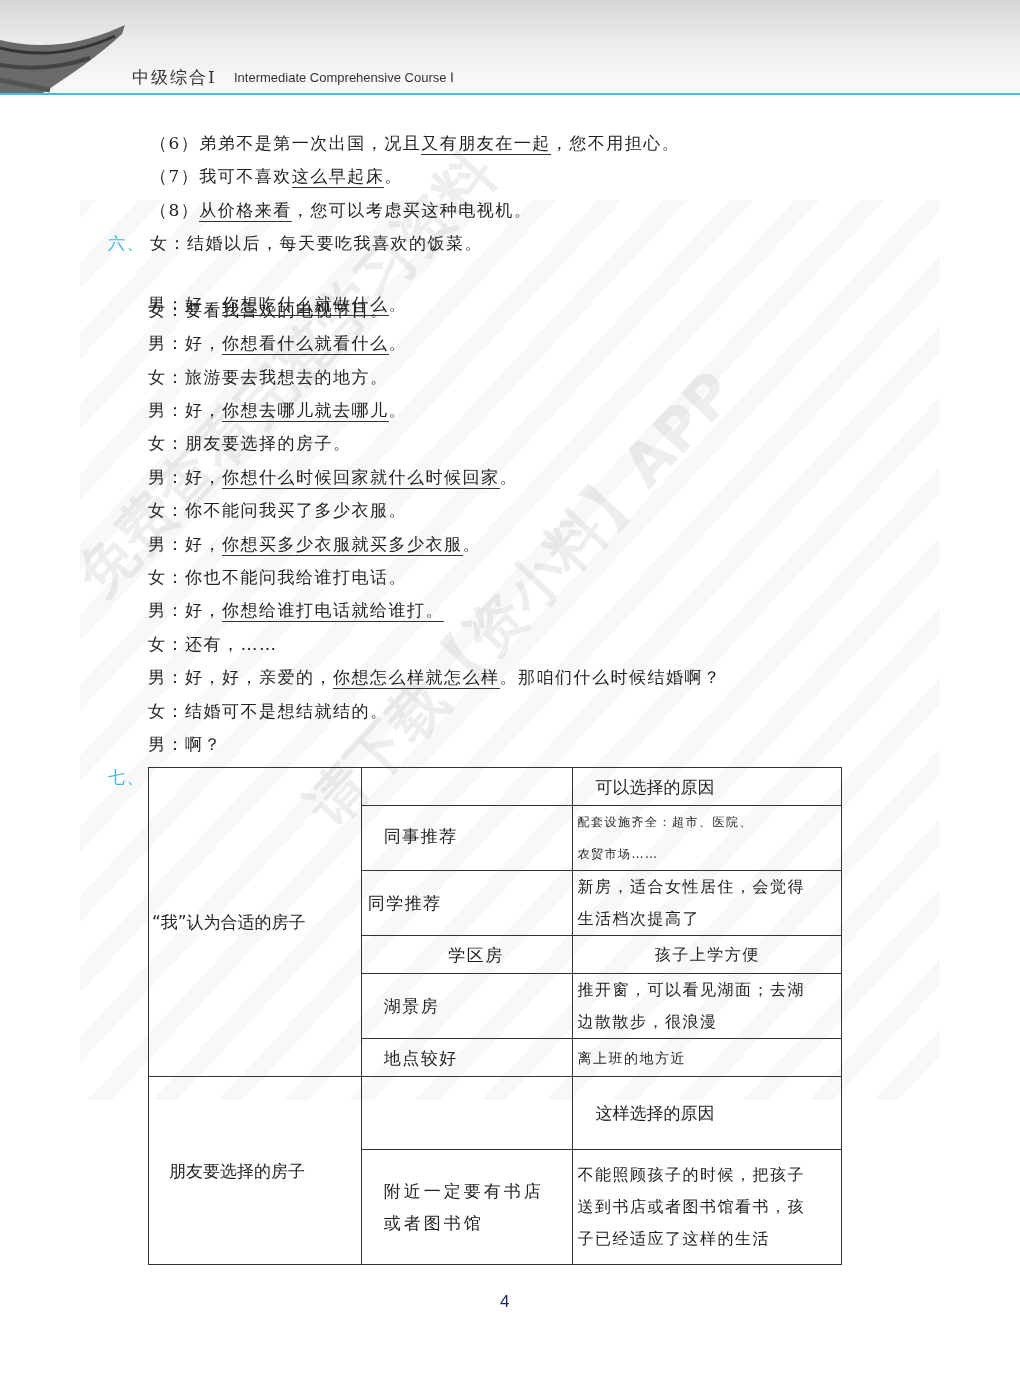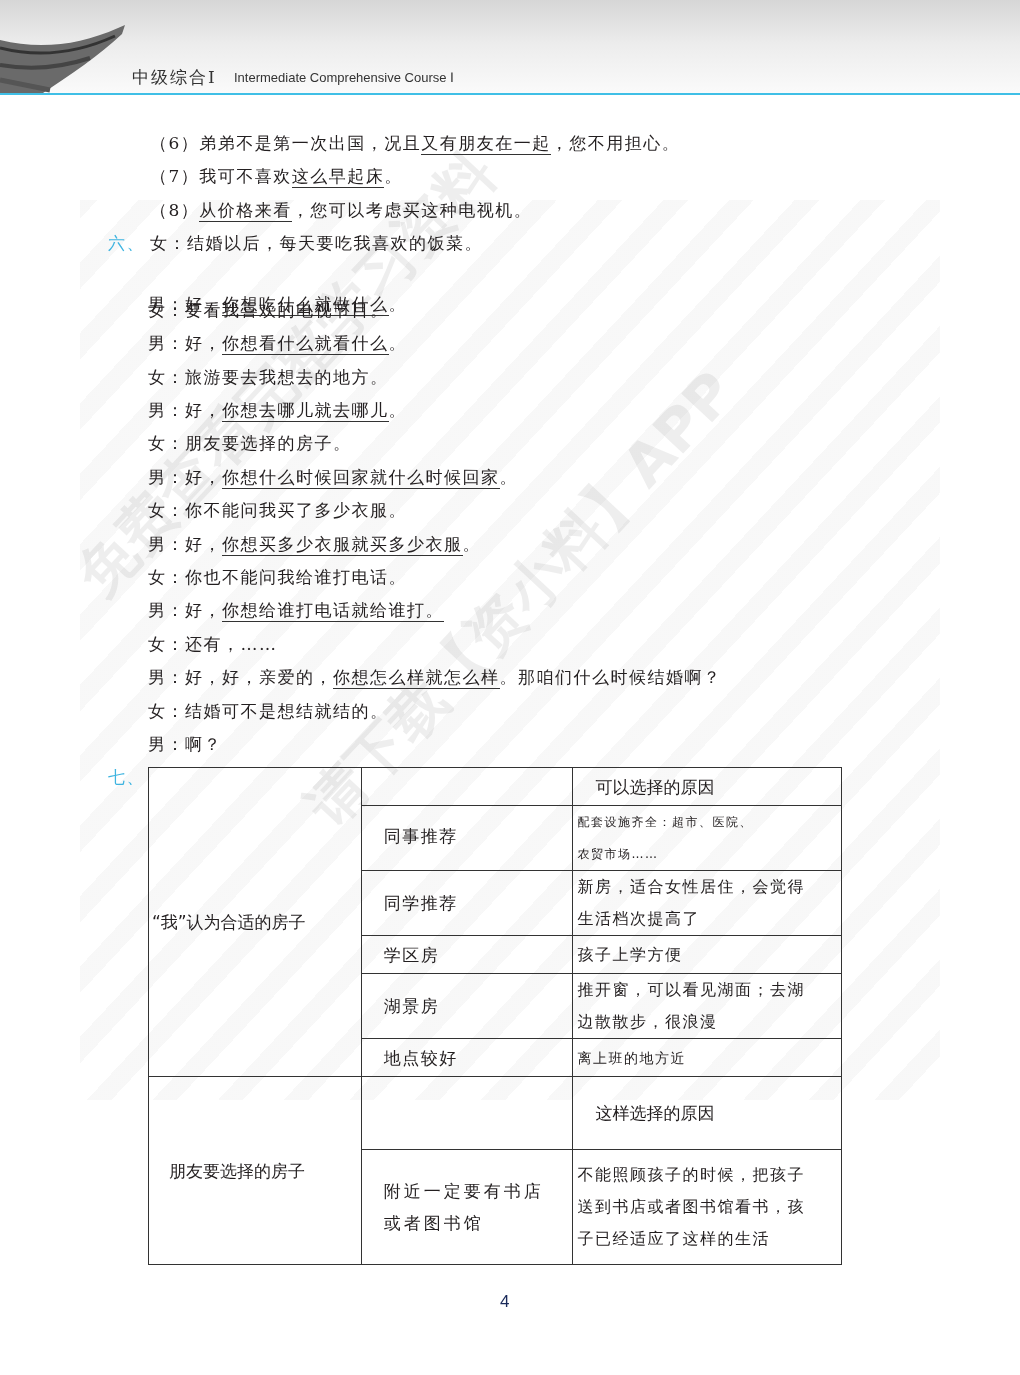--- a/index.html
+++ b/index.html
@@ -131,27 +131,27 @@
     <td class="sans" style="padding-left:22px;">可以选择的原因</td>
   </tr>
   <tr style="height:58px;">
     <td style="padding-left:22px;font-family:Liberation Mono, monospace;">同事推荐</td>
     <td style="font-size:12px;">
           <div>配套设施齐全：超市、医院、</div>
           <div>农贸市场……</div>
         </td>
   </tr>
   <tr style="height:58px;">
-    <td style="padding-left:22px;">同学推荐</td>
+    <td style="padding-left:6px;">同学推荐</td>
     <td style="font-size:16px;">
           <div>新房，适合女性居住，会觉得</div>
           <div>生活档次提高了</div>
         </td>
   </tr>
-  <tr style="height:38px;">
+  <tr style="height:38px;text-align:center;">
     <td style="padding-left:22px;">学区房</td>
     <td style="font-size:16px;">孩子上学方便</td>
   </tr>
   <tr style="height:58px;">
     <td style="padding-left:22px;">湖景房</td>
     <td style="font-size:16px;">
           <div>推开窗，可以看见湖面；去湖</div>
           <div>边散散步，很浪漫</div>
         </td>
   </tr>

